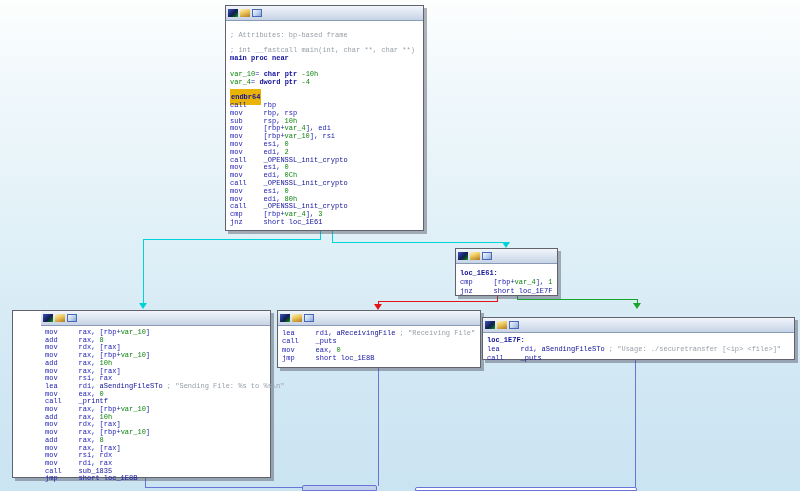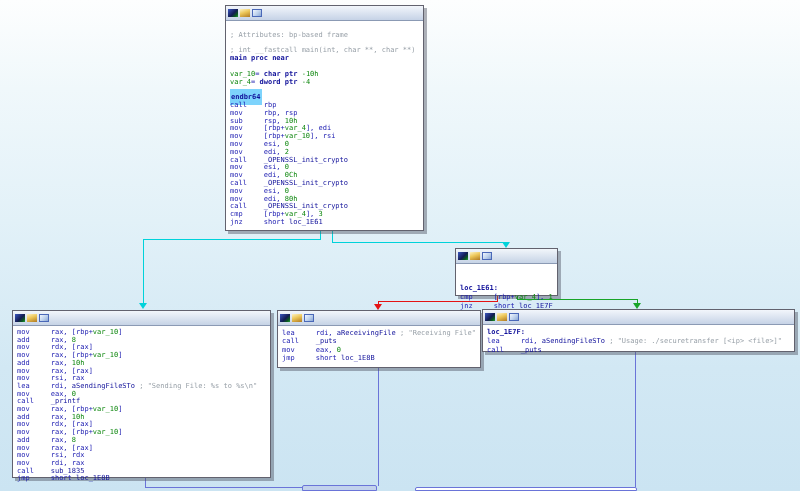--- a/index.html
+++ b/index.html
@@ -26,28 +26,28 @@
   }
   .nicon{display:inline-block;width:10px;height:8px;}
   .icon-a{background:linear-gradient(135deg,#3a57c0 0%,#131c54 55%,#0c5a20 80%,#23a03a 100%);}
   .icon-b{background:linear-gradient(160deg,#fdf3c4 0%,#ecc658 45%,#b07a22 100%);}
   .icon-c{background:linear-gradient(135deg,#f0f6fe 0%,#bdd1ec 55%,#8aa6d4 100%);border:1px solid #4a68b8;box-sizing:border-box;}
   .node-body{
     padding:3px 0 0 4px;
     font-size:7px;
     color:#1a1ab0;
   }
-  .cl{white-space:pre;}
+  .cl{white-space:pre;font-family:Liberation Mono, monospace;}
   .c-code{color:#1a1ab0;}
   .c-fn{color:#10109a;text-align:center;}
   .c-num{color:#0c860c;}
   .c-var{color:#0c860c;}
   .c-lbl{color:#10109a;font-weight:bold;}
   .c-cmt{color:#98a0a8;}
-  .c-hl{color:#10109a;font-weight:bold;background:#7dd3fc;padding:4px 1px;}
+  .c-hl{color:#10109a;font-weight:bold;background:#eab308;padding:4px 1px;}
   .edge{position:absolute;}
   .arr{
     position:absolute;width:0;height:0;
     border-left:4px solid transparent;
     border-right:4px solid transparent;
     border-top-width:6px;border-top-style:solid;
   }
   .pnode{position:absolute;box-sizing:border-box;border:1px solid #6a74d8;border-radius:2px 2px 0 0;}
 </style>
 </head>
@@ -117,28 +117,28 @@
         <div class="cl"><span class="c-code">jnz     short </span><span class="c-fn">loc_1E61</span></div>
       </div>
   </div>
 
   <div class="node" style="left:455px;top:248px;width:103px;height:48px;">
     <div class="node-titlebar">
       <span class="nicon icon-a"></span>
       <span class="nicon icon-b"></span>
       <span class="nicon icon-c"></span>
     </div>
-    <div class="node-body" style="line-height:9px;padding-top:20px;">
+    <div class="node-body" style="line-height:9px;padding-top:5px;">
         <div class="cl"><span class="c-lbl">loc_1E61:</span></div>
         <div class="cl"><span class="c-code">cmp     [rbp+</span><span class="c-var">var_4</span><span class="c-code">], </span><span class="c-num">1</span></div>
         <div class="cl"><span class="c-code">jnz     short </span><span class="c-fn">loc_1E7F</span></div>
       </div>
   </div>
 
-  <div class="node" style="left:12px;top:310px;width:259px;height:168px;">
+  <div class="node" style="left:12px;top:310px;width:259px;height:168px;padding-left:28px;">
     <div class="node-titlebar">
       <span class="nicon icon-a"></span>
       <span class="nicon icon-b"></span>
       <span class="nicon icon-c"></span>
     </div>
     <div class="node-body" style="line-height:7.7px;">
         <div class="cl"><span class="c-code">mov     rax, [rbp+</span><span class="c-var">var_10</span><span class="c-code">]</span></div>
         <div class="cl"><span class="c-code">add     rax, </span><span class="c-num">8</span></div>
         <div class="cl"><span class="c-code">mov     rdx, [rax]</span></div>
         <div class="cl"><span class="c-code">mov     rax, [rbp+</span><span class="c-var">var_10</span><span class="c-code">]</span></div>
@@ -168,21 +168,21 @@
       <span class="nicon icon-c"></span>
     </div>
     <div class="node-body" style="line-height:8.4px;">
         <div class="cl"><span class="c-code">lea     rdi, </span><span class="c-fn">aReceivingFile</span><span class="c-cmt"> ; "Receiving File"</span></div>
         <div class="cl"><span class="c-code">call    </span><span class="c-fn">_puts</span></div>
         <div class="cl"><span class="c-code">mov     eax, </span><span class="c-num">0</span></div>
         <div class="cl"><span class="c-code">jmp     short </span><span class="c-fn">loc_1E8B</span></div>
       </div>
   </div>
 
-  <div class="node" style="left:482px;top:309px;width:313px;height:43px;">
+  <div class="node" style="left:482px;top:317px;width:313px;height:43px;">
     <div class="node-titlebar">
       <span class="nicon icon-a"></span>
       <span class="nicon icon-b"></span>
       <span class="nicon icon-c"></span>
     </div>
     <div class="node-body" style="line-height:9px;">
         <div class="cl"><span class="c-lbl">loc_1E7F:</span></div>
         <div class="cl"><span class="c-code">lea     rdi, </span><span class="c-fn">aSendingFileSTo</span><span class="c-cmt"> ; "Usage: ./securetransfer [&lt;ip&gt; &lt;file&gt;]"</span></div>
         <div class="cl"><span class="c-code">call    </span><span class="c-fn">_puts</span></div>
       </div>

